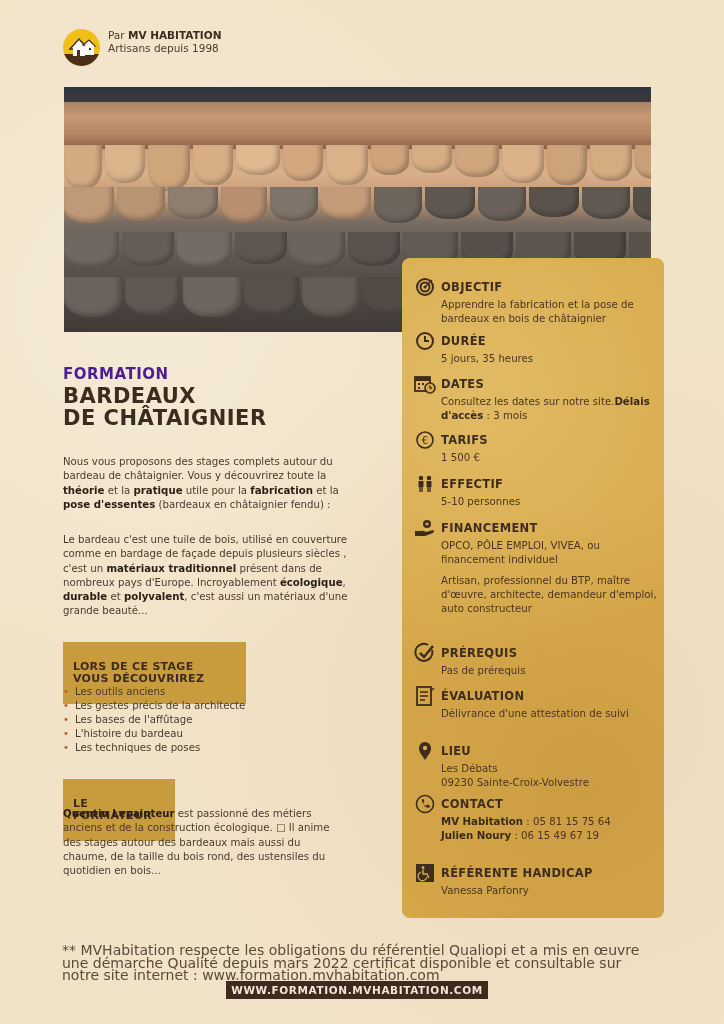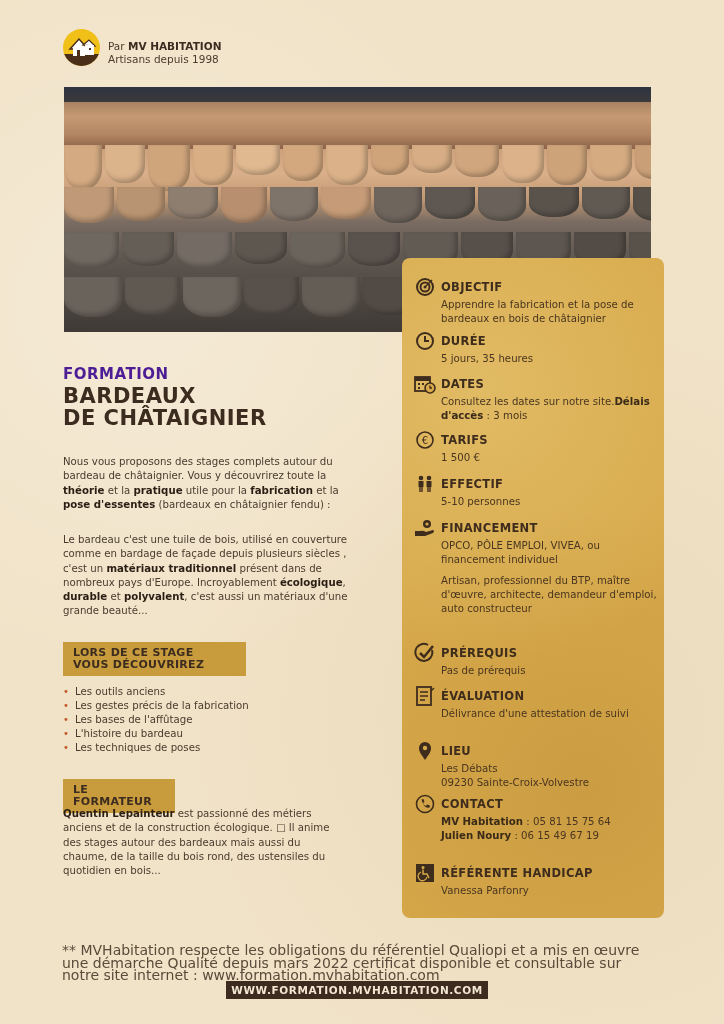--- a/index.html
+++ b/index.html
@@ -7,21 +7,21 @@
   body {
     background: #f1e3c8;
     background-image:
       radial-gradient(circle at 20% 30%, rgba(255,255,255,0.25) 0, rgba(255,255,255,0) 40%),
       radial-gradient(circle at 80% 70%, rgba(200,170,120,0.15) 0, rgba(200,170,120,0) 45%);
     font-family: "DejaVu Sans", sans-serif;
     color: #4a3b2e;
     position: relative;
     overflow: hidden;
   }
-  .header { position: absolute; left: 63px; top: 29px; display: flex; align-items: flex-end; }
+  .header { position: absolute; left: 63px; top: 29px; display: flex; align-items: flex-start; }
   .logo {
     width: 37px; height: 37px; border-radius: 50%;
     background: #f0c018; position: relative; overflow: hidden;
   }
   .logo .ground { position: absolute; left: 0; right: 0; bottom: 0; height: 12px; background: #4a2e1a; }
   .logo svg { position: absolute; left: 0; top: 0; }
   .brand { margin-left: 8px; font-size: 10.5px; line-height: 13px; color: #4a3b2e; }
   .brand b { font-weight: bold; color: #3a2c20; }
 
   .photo {
@@ -53,21 +53,21 @@
   .info-text { margin-left: 27px; font-size: 10.2px; line-height: 14px; color: #4a3620; }
   .info-text b { color: #3a2a18; }
 
   .formation-label { position: absolute; left: 63px; top: 365px; font-weight: bold; font-size: 15px; color: #4c1d95; letter-spacing: 0.5px; }
   .title { position: absolute; left: 63px; top: 385px; font-weight: bold; font-size: 21px; line-height: 22px; color: #3c2c1f; letter-spacing: 0.5px; }
   .para { position: absolute; left: 63px; width: 290px; font-size: 10.2px; line-height: 14.3px; color: #4a3b2e; }
   .para b { color: #2a1e14; }
 
   .section-tag {
     position: absolute; left: 63px; background: #c89b3c; color: #3c2c1f;
-    font-weight: bold; font-size: 11px; line-height: 12px; padding: 5px 10px; letter-spacing: 0.3px;
+    font-weight: bold; font-size: 11px; line-height: 12px; padding: 19px 10px; letter-spacing: 0.3px;
   }
   .bullets { position: absolute; left: 63px; top: 685px; list-style: none; font-size: 10.2px; line-height: 14px; color: #4a3b2e; }
   .bullets li { padding-left: 12px; position: relative; }
   .bullets li::before { content: "•"; position: absolute; left: 0; color: #c05a2a; font-size: 10px; }
 
   .footnote { position: absolute; left: 62px; top: 944px; width: 600px; font-size: 14px; line-height: 12.5px; color: #5a4a3a; }
   .footer-url {
     position: absolute; left: 226px; top: 981px; width: 262px; height: 18px;
     background: #3d2b1f; color: #f3e7d2; font-weight: bold; font-size: 10.5px;
     display: flex; align-items: center; justify-content: center; letter-spacing: 0.6px;
@@ -161,21 +161,21 @@
 
 <div class="para" style="top:455px;"><span>Nous vous proposons des stages complets autour du bardeau de châtaignier. Vous y découvrirez toute la </span><b>théorie</b><span> et la </span><b>pratique</b><span> utile pour la </span><b>fabrication</b><span> et la </span><b>pose d'essentes</b><span> (bardeaux en châtaignier fendu) :</span></div>
 <div class="para" style="top:533px;"><span>Le bardeau c'est une tuile de bois, utilisé en couverture comme en bardage de façade depuis plusieurs siècles , c'est un </span><b>matériaux traditionnel</b><span> présent dans de nombreux pays d'Europe. Incroyablement </span><b>écologique</b><span>, </span><b>durable</b><span> et </span><b>polyvalent</b><span>, c'est aussi un matériaux d'une grande beauté...</span></div>
 
 <div class="section-tag" style="top:642px; width:183px;">
   <div>LORS DE CE STAGE</div>
   <div>VOUS DÉCOUVRIREZ</div>
 </div>
 <ul class="bullets">
   <li>Les outils anciens</li>
-  <li>Les gestes précis de la fabrication</li>
+  <li>Les gestes précis de la architecte</li>
   <li>Les bases de l'affûtage</li>
   <li>L'histoire du bardeau</li>
   <li>Les techniques de poses</li>
 </ul>
 
 <div class="section-tag" style="top:779px; width:112px;">LE FORMATEUR</div>
 <div class="para" style="top:807px; width:280px;">
   <b>Quentin Lepainteur</b><span> est passionné des métiers anciens et de la construction écologique. □ Il anime des stages autour des bardeaux mais aussi du chaume, de la taille du bois rond, des ustensiles du quotidien en bois...</span>
 </div>
 

